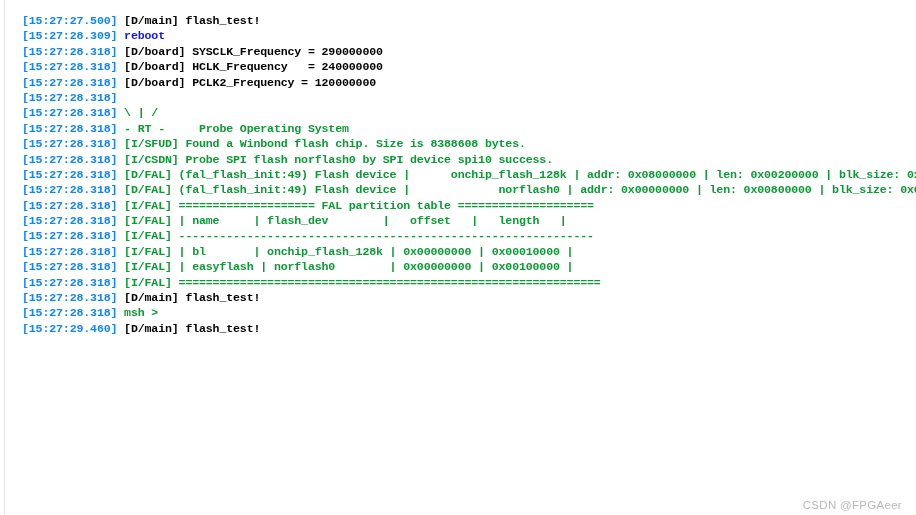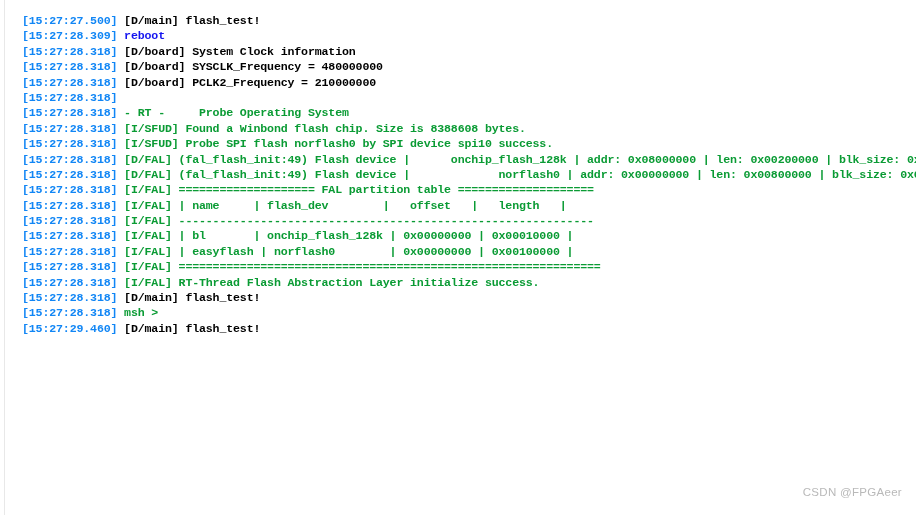--- a/index.html
+++ b/index.html
@@ -50,50 +50,50 @@
 
   .msg { }
 
   .msg.green   { color: #0a9b34; }
   .msg.black   { color: #000000; }
   .msg.blue    { color: #1414f0; }
 
   #watermark {
     position: absolute;
     right: 14px;
-    bottom: 17px;
+    bottom: 4px;
     font-family: "Liberation Sans", sans-serif;
     font-size: 11.5px;
     font-weight: normal;
     color: #b9b9b9;
     letter-spacing: 0.3px;
   }
 </style>
 </head>
 <body>
 
 <div id="gutter-rule"></div>
 
 <div id="console">
     <div class="log-line"><span class="ts">[15:27:27.500]</span><span class="msg black"> [D/main] flash_test!</span></div>
     <div class="log-line"><span class="ts">[15:27:28.309]</span><span class="msg blue"> reboot</span></div>
-    <div class="log-line"><span class="ts">[15:27:28.318]</span><span class="msg black"> [D/board] System Clock information</span></div>
-    <div class="log-line"><span class="ts">[15:27:28.318]</span><span class="msg black"> [D/board] SYSCLK_Frequency = 480000000</span></div>
-    <div class="log-line"><span class="ts">[15:27:28.318]</span><span class="msg black"> [D/board] PCLK2_Frequency = 210000000</span></div>
+    <div class="log-line"><span class="ts">[15:27:28.318]</span><span class="msg black"> [D/board] SYSCLK_Frequency = 290000000</span></div>
+    <div class="log-line"><span class="ts">[15:27:28.318]</span><span class="msg black"> [D/board] HCLK_Frequency   = 240000000</span></div>
+    <div class="log-line"><span class="ts">[15:27:28.318]</span><span class="msg black"> [D/board] PCLK2_Frequency = 120000000</span></div>
     <div class="log-line"><span class="ts">[15:27:28.318]</span><span class="msg green"></span></div>
+    <div class="log-line"><span class="ts">[15:27:28.318]</span><span class="msg green"> \ | /</span></div>
     <div class="log-line"><span class="ts">[15:27:28.318]</span><span class="msg green"> - RT -     Probe Operating System</span></div>
     <div class="log-line"><span class="ts">[15:27:28.318]</span><span class="msg green"> [I/SFUD] Found a Winbond flash chip. Size is 8388608 bytes.</span></div>
-    <div class="log-line"><span class="ts">[15:27:28.318]</span><span class="msg green"> [I/SFUD] Probe SPI flash norflash0 by SPI device spi10 success.</span></div>
+    <div class="log-line"><span class="ts">[15:27:28.318]</span><span class="msg green"> [I/CSDN] Probe SPI flash norflash0 by SPI device spi10 success.</span></div>
     <div class="log-line"><span class="ts">[15:27:28.318]</span><span class="msg green"> [D/FAL] (fal_flash_init:49) Flash device |      onchip_flash_128k | addr: 0x08000000 | len: 0x00200000 | blk_size: 0x00020000 |initialized finish.</span></div>
     <div class="log-line"><span class="ts">[15:27:28.318]</span><span class="msg green"> [D/FAL] (fal_flash_init:49) Flash device |             norflash0 | addr: 0x00000000 | len: 0x00800000 | blk_size: 0x00001000 |initialized finish.</span></div>
     <div class="log-line"><span class="ts">[15:27:28.318]</span><span class="msg green"> [I/FAL] ==================== FAL partition table ====================</span></div>
     <div class="log-line"><span class="ts">[15:27:28.318]</span><span class="msg green"> [I/FAL] | name     | flash_dev        |   offset   |   length   |</span></div>
     <div class="log-line"><span class="ts">[15:27:28.318]</span><span class="msg green"> [I/FAL] -------------------------------------------------------------</span></div>
     <div class="log-line"><span class="ts">[15:27:28.318]</span><span class="msg green"> [I/FAL] | bl       | onchip_flash_128k | 0x00000000 | 0x00010000 |</span></div>
     <div class="log-line"><span class="ts">[15:27:28.318]</span><span class="msg green"> [I/FAL] | easyflash | norflash0        | 0x00000000 | 0x00100000 |</span></div>
     <div class="log-line"><span class="ts">[15:27:28.318]</span><span class="msg green"> [I/FAL] ==============================================================</span></div>
-    <div class="log-line"><span class="ts">[15:27:28.318]</span><span class="msg green"> [I/FAL] RT-Thread Flash Abstraction Layer initialize success.</span></div>
     <div class="log-line"><span class="ts">[15:27:28.318]</span><span class="msg black"> [D/main] flash_test!</span></div>
     <div class="log-line"><span class="ts">[15:27:28.318]</span><span class="msg green"> msh &gt;</span></div>
     <div class="log-line"><span class="ts">[15:27:29.460]</span><span class="msg black"> [D/main] flash_test!</span></div>
   </div>
 
 <div id="watermark">CSDN @FPGAeer</div>
 
 </body></html>

